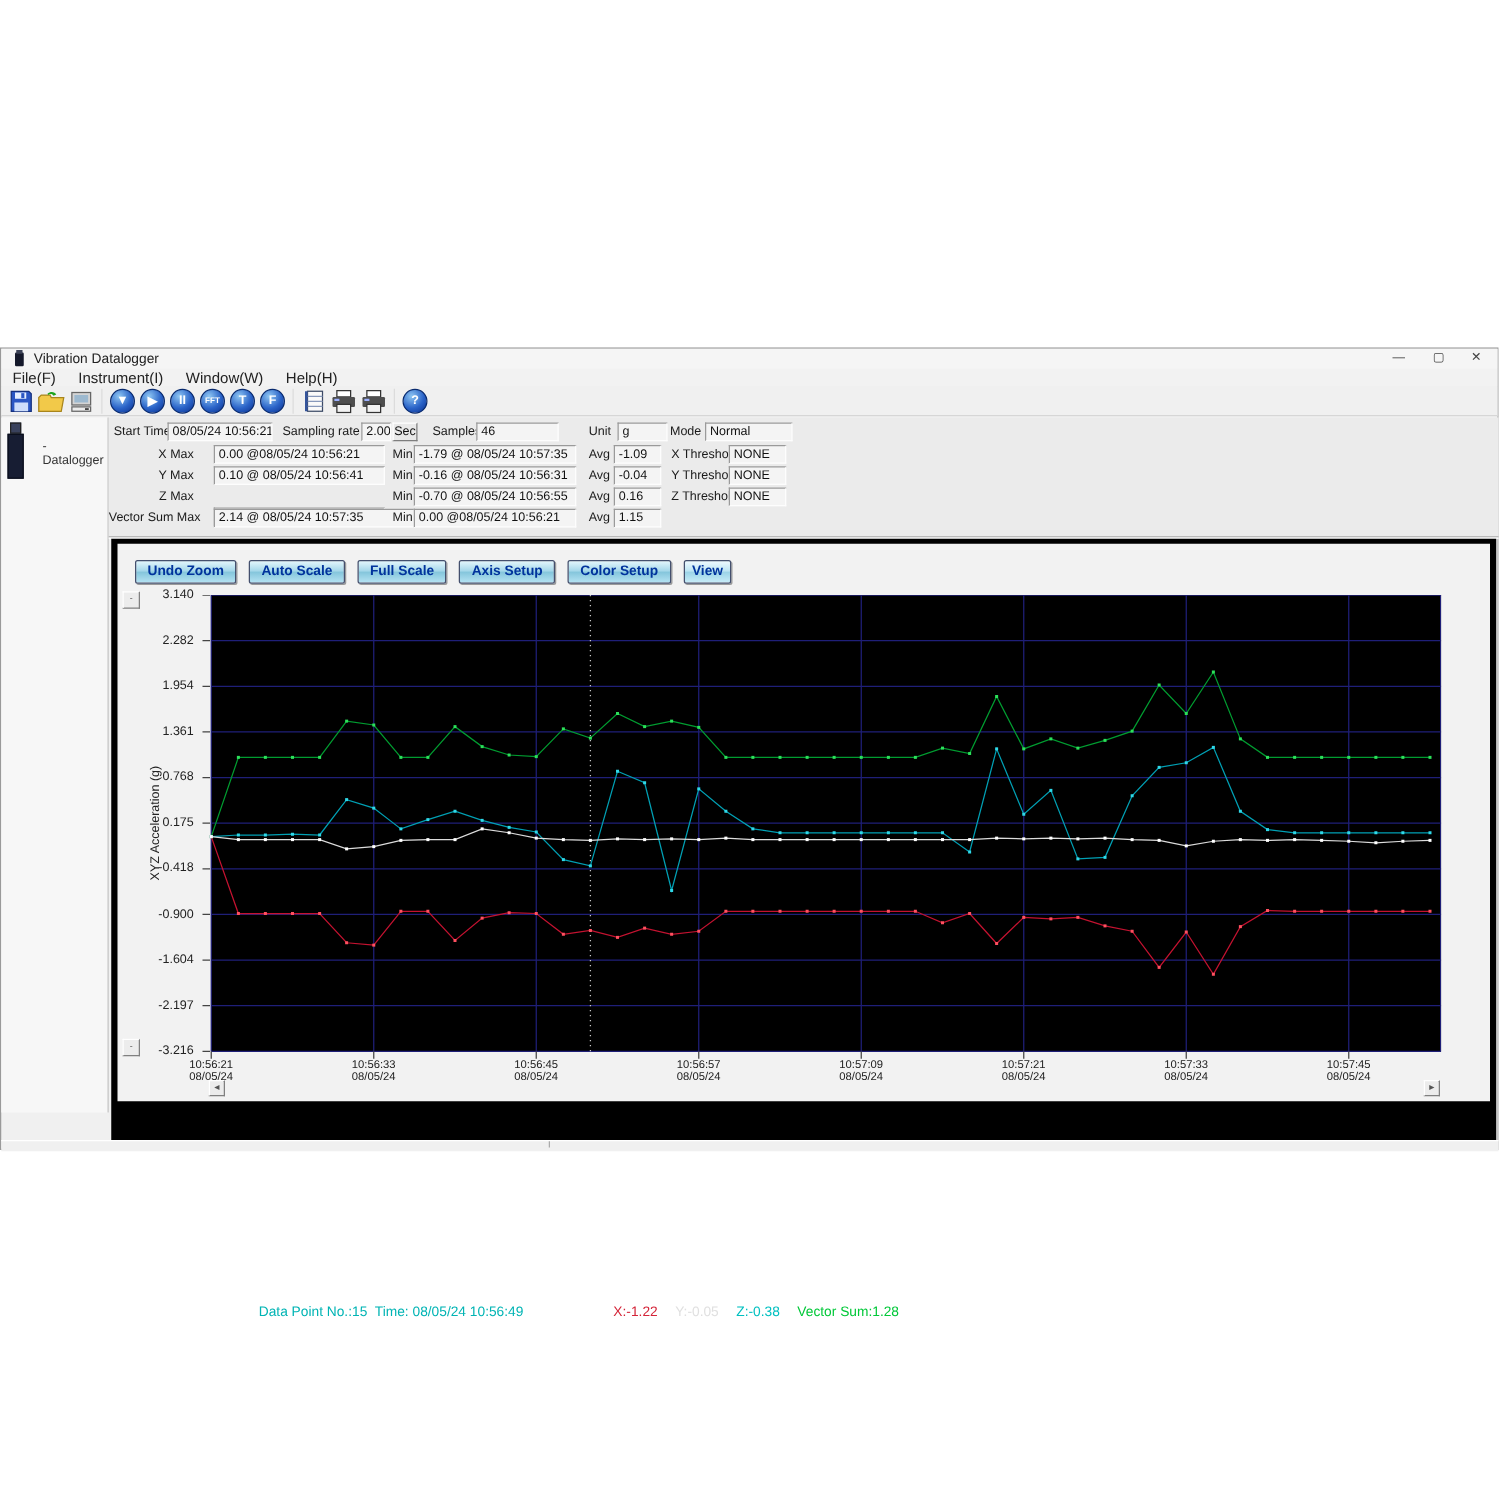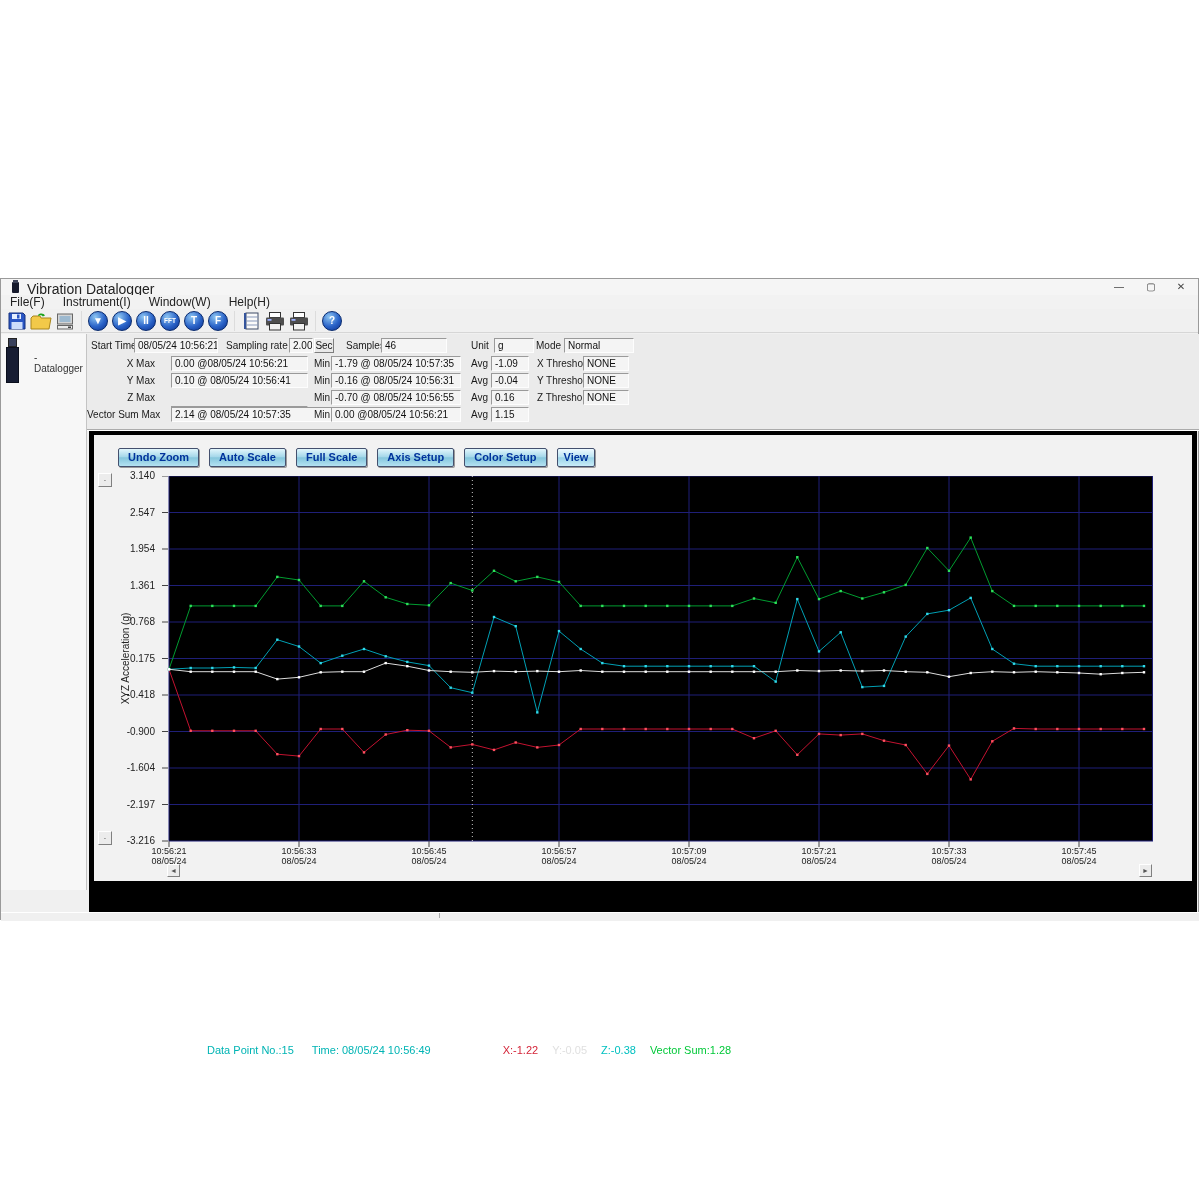--- a/index.html
+++ b/index.html
@@ -6,21 +6,21 @@
   html,body { background:#ffffff; font-family:"Liberation Sans", sans-serif; }
   #page { position:relative; width:1199px; height:1200px; background:#ffffff; overflow:hidden; }
 
   #appwindow { position:absolute; left:0; top:278px; width:1199px; height:642px;
     background:#f0f0f0; border:1px solid #9a9a9a; }
 
   
   #titlebar { position:absolute; left:0; top:0; width:100%; height:16px; background:#f5f5f5; }
   #title-icon { position:absolute; left:11px; top:3px; width:7px; height:11px; background:#15192b; border-radius:1px; }
   #title-icon:before { content:""; position:absolute; left:1px; top:-2px; width:5px; height:3px; background:#3c4257; }
-  #window-title { position:absolute; left:26px; top:2px; font-size:14px; color:#222; }
+  #window-title { position:absolute; left:26px; top:2px; font-size:11px; color:#222; }
   .winctl { position:absolute; top:0; width:30px; height:15px; text-align:center; font-size:10px; color:#444; line-height:15px; }
   #btn-min { right:64px; } #btn-max { right:32px; } #btn-close { right:2px; }
 
   
   #menubar { position:absolute; left:0; top:16px; width:100%; height:14px; display:flex; background:#f2f2f2; }
   .menu-item { padding:0 9px; font-size:12px; color:#222; line-height:14px; }
 
   
   #toolbar { position:absolute; left:0; top:30px; width:100%; height:24px; background:#f0f0f0;
     border-bottom:1px solid #d6d6d6; display:flex; align-items:center; padding-left:4px; }
@@ -46,21 +46,21 @@
   .ibox { position:absolute; height:15px; line-height:13px; font-size:10px; color:#111; background:#f4f4f4;
     border:1px solid; border-color:#9a9a9a #fdfdfd #fdfdfd #9a9a9a; padding-left:3px; white-space:nowrap; overflow:hidden; }
   .ibtn { position:absolute; height:15px; line-height:13px; font-size:10px; color:#111; background:#e9e9e9;
     border:1px solid; border-color:#ffffff #7e7e7e #7e7e7e #ffffff; text-align:center; }
   .r-label { text-align:right; }
 
   
   #chartframe { position:absolute; left:88px; top:152px; width:1108px; height:481px; background:#000000; }
   #chartpanel { position:absolute; left:93px; top:156px; width:1098px; height:446px; background:#f2f2f2; }
 
-  #chart-buttons { position:absolute; left:24px; top:13px; display:flex; gap:10px; }
+  #chart-buttons { position:absolute; left:14px; top:13px; display:flex; gap:10px; }
   .cbtn { height:19px; padding:0 9px; border:1px solid #44506e; border-radius:2px;
     background:linear-gradient(180deg,#e2f6fc 0%,#a6d8ea 45%,#85c6dc 52%,#b4e2f2 100%);
     color:#00339c; font-weight:bold; font-size:11px; line-height:17px; box-shadow:1px 1px 0 #9a9a9a; }
   .cbtn-view { background:linear-gradient(180deg,#eefaff 0%,#bfe6f4 45%,#9cd4e8 52%,#c8ecf8 100%); padding:0 6px; }
 
   .minibtn { position:absolute; background:#ececec; border:1px solid; border-color:#ffffff #808080 #808080 #ffffff;
     font-size:7px; color:#555; text-align:center; }
   #ybtn-top { left:4px; top:38px; width:14px; height:14px; line-height:12px; }
   #ybtn-bot { left:4px; top:396px; width:14px; height:14px; line-height:12px; }
   #xbtn-left { left:73px; top:429px; width:13px; height:13px; line-height:11px; }
@@ -210,21 +210,21 @@
           <span class="ilabel" style="left: 227px; top: 73px;">Min</span>
           <span class="ibox" style="left: 244px; top: 73px; width: 130px;">0.00 @08/05/24 10:56:21</span>
           <span class="ilabel" style="left: 384px; top: 73px;">Avg</span>
           <span class="ibox" style="left: 404px; top: 73px; width: 38px;">1.15</span>
         </div>
     </div>
 
     <div id="chartframe">
       <div id="statusrow">
           <span class="sitem" style="margin-left: 30px; color: rgb(0, 180, 180);">Data Point No.:15</span>
-          <span class="sitem" style="margin-left: 18px; color: rgb(0, 180, 180);">Time: 08/05/24 10:56:49</span>
+          <span class="sitem" style="margin-left: 6px; color: rgb(0, 180, 180);">Time: 08/05/24 10:56:49</span>
           <span class="sitem" style="margin-left: 72px; color: rgb(212, 36, 56);">X:-1.22</span>
           <span class="sitem" style="margin-left: 14px; color: rgb(224, 224, 224);">Y:-0.05</span>
           <span class="sitem" style="margin-left: 14px; color: rgb(0, 192, 192);">Z:-0.38</span>
           <span class="sitem" style="margin-left: 14px; color: rgb(0, 200, 56);">Vector Sum:1.28</span>
         </div>
     </div>
 
     <div id="chartpanel">
       <div id="chart-buttons">
           <div class="cbtn">Undo Zoom</div>
@@ -234,21 +234,21 @@
           <div class="cbtn">Color Setup</div>
           <div class="cbtn cbtn-view">View</div>
         </div>
       <div class="minibtn" id="ybtn-top">-</div>
       <div class="minibtn" id="ybtn-bot">-</div>
       <div class="minibtn" id="xbtn-left">◄</div>
       <div class="minibtn" id="xbtn-right">►</div>
       <div id="y-title">XYZ Acceleration (g)</div>
       <div id="y-labels">
           <div class="ylab" style="top: 35px;">3.140</div>
-          <div class="ylab" style="top: 71.5px;">2.547</div>
+          <div class="ylab" style="top: 71.5px;">2.282</div>
           <div class="ylab" style="top: 108px;">1.954</div>
           <div class="ylab" style="top: 144.5px;">1.361</div>
           <div class="ylab" style="top: 181px;">0.768</div>
           <div class="ylab" style="top: 217.5px;">0.175</div>
           <div class="ylab" style="top: 254px;">-0.418</div>
           <div class="ylab" style="top: 290.5px;">-0.900</div>
           <div class="ylab" style="top: 327px;">-1.604</div>
           <div class="ylab" style="top: 363.5px;">-2.197</div>
           <div class="ylab" style="top: 400px;">-3.216</div>
         </div>

